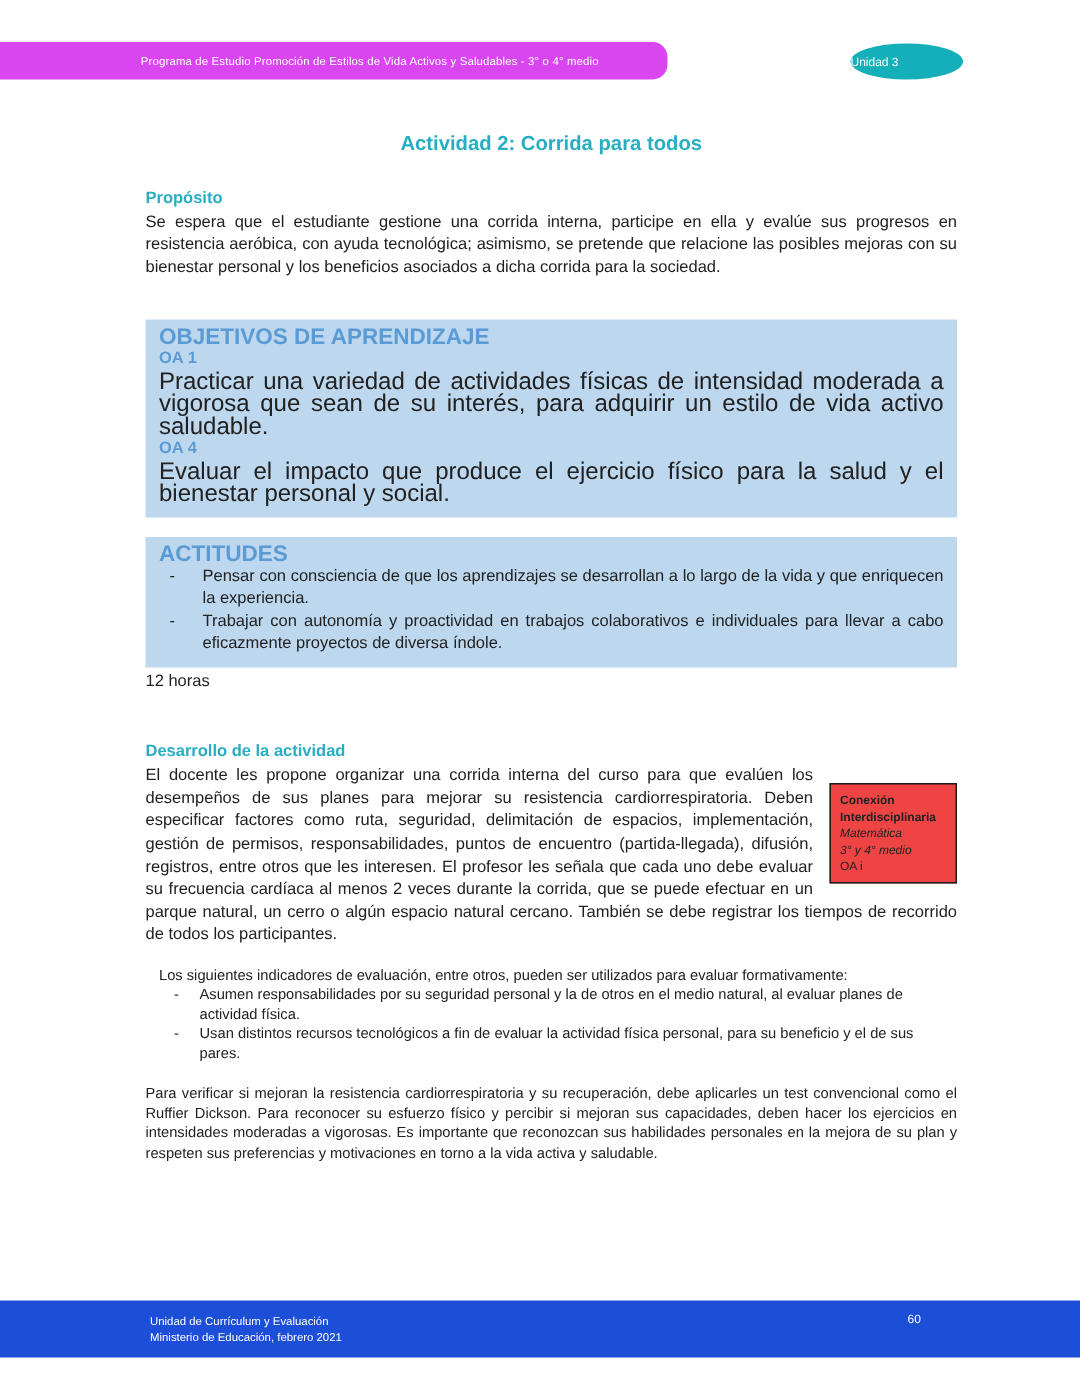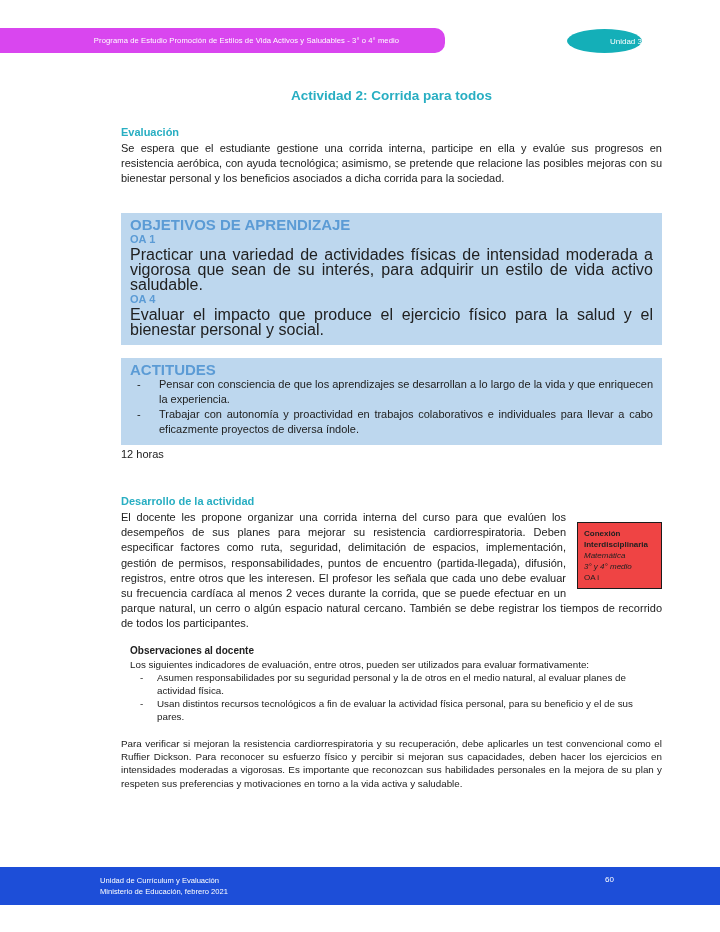--- a/index.html
+++ b/index.html
@@ -18,27 +18,27 @@
     background: #d946ef;
     border-radius: 0 10px 10px 0;
     display: flex; align-items: center; justify-content: center;
     box-sizing: border-box; padding-left: 48px;
     color: #ffffff; font-size: 7.6px; letter-spacing: 0.1px;
   }
   .unit-badge {
     position: absolute; left: 567px; top: 29px;
     width: 75px; height: 24px;
     background: #14afb8; border-radius: 50%;
-    display: flex; align-items: center; justify-content: flex-end;
+    display: flex; align-items: center; justify-content: flex-start;
     color: #ffffff; font-size: 8px;
   }
 
   
   .content {
-    position: absolute; left: 97px; top: 78px; width: 541px; margin-left: 24px;
+    position: absolute; left: 97px; top: 78px; width: 541px;
   }
   .doc-title {
     text-align: center;
     color: #28aec2; font-size: 13.5px; font-weight: bold;
     margin: 10px 0 0 0;
   }
   .teal-heading {
     color: #28aec2; font-size: 11px; font-weight: bold;
     margin: 0;
   }
@@ -131,21 +131,21 @@
   <span>Programa de Estudio Promoción de Estilos de Vida Activos y Saludables - 3° o 4° medio</span>
 </div>
 <div class="unit-badge">
   <span>Unidad 3</span>
 </div>
 
 <div class="content">
 
   <h1 class="doc-title">Actividad 2: Corrida para todos</h1>
 
-  <h2 class="teal-heading h-proposito">Evaluación</h2>
+  <h2 class="teal-heading h-proposito">Propósito</h2>
   <p class="body-par">Se espera que el estudiante gestione una corrida interna, participe en ella y evalúe sus progresos en resistencia aeróbica, con ayuda tecnológica; asimismo, se pretende que relacione las posibles mejoras con su bienestar personal y los beneficios asociados a dicha corrida para la sociedad.</p>
 
   <div class="blue-box box-objetivos">
     <p class="box-heading">OBJETIVOS DE APRENDIZAJE</p>
     <div class="oa-code">OA 1</div>
     <p class="box-par">Practicar una variedad de actividades físicas de intensidad moderada a vigorosa que sean de su interés, para adquirir un estilo de vida activo saludable.</p>
     <div class="oa-code">OA 4</div>
     <p class="box-par">Evaluar el impacto que produce el ejercicio físico para la salud y el bienestar personal y social.</p>
   </div>
 
@@ -170,21 +170,20 @@
   <div class="conexion-box">
     <div class="conexion-title">Conexión Interdisciplinaria</div>
     <div class="conexion-italic">Matemática</div>
     <div class="conexion-italic">3° y 4° medio</div>
     <div>OA i</div>
   </div>
   <p class="desarrollo-par">El docente les propone organizar una corrida interna del curso para que evalúen los desempeños de sus planes para mejorar su resistencia cardiorrespiratoria. Deben especificar factores como ruta, seguridad, delimitación de espacios, implementación, gestión de permisos, responsabilidades, puntos de encuentro (partida-llegada), difusión, registros, entre otros que les interesen. El profesor les señala que cada uno debe evaluar su frecuencia cardíaca al menos 2 veces durante la corrida, que se puede efectuar en un parque natural, un cerro o algún espacio natural cercano. También se debe registrar los tiempos de recorrido de todos los participantes.</p>
   <div class="clear"></div>
 
   <div class="observaciones">
-    <p class="obs-heading">Observaciones al docente</p>
     <p class="obs-intro">Los siguientes indicadores de evaluación, entre otros, pueden ser utilizados para evaluar formativamente:</p>
     <ul class="obs-list">
       <li>
         <span class="dash">-</span>
         <span>Asumen responsabilidades por su seguridad personal y la de otros en el medio natural, al evaluar planes de actividad física.</span>
       </li>
       <li>
         <span class="dash">-</span>
         <span>Usan distintos recursos tecnológicos a fin de evaluar la actividad física personal, para su beneficio y el de sus pares.</span>
       </li>

